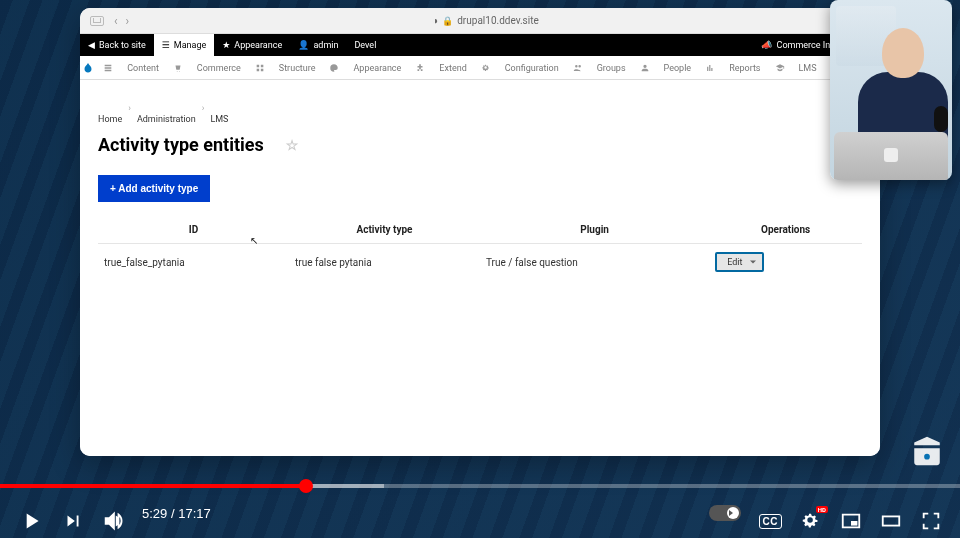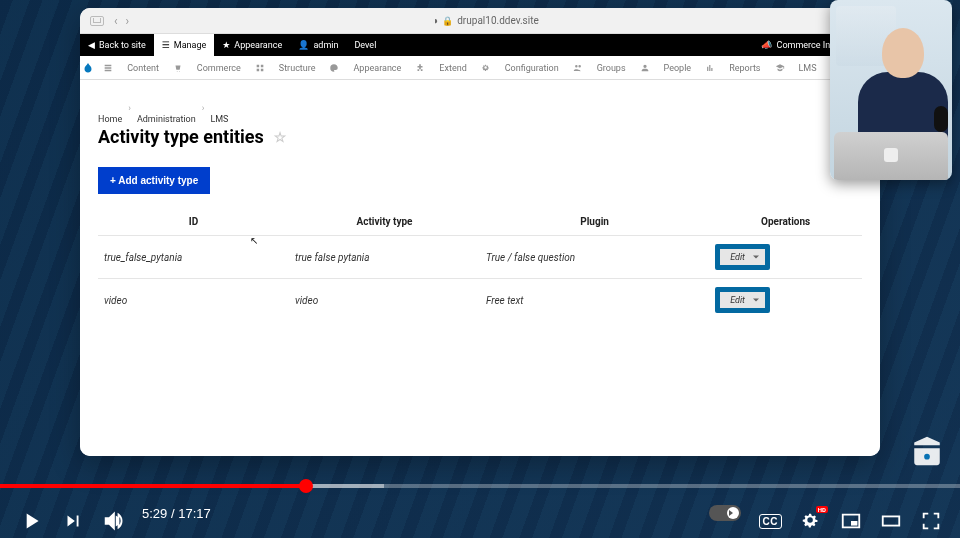--- a/index.html
+++ b/index.html
@@ -41,29 +41,29 @@
     align-items:center; font-size:9px; color:#555;}
   .toolbar2 .drupal-drop { width:24px; height:100%; display:flex; align-items:center; justify-content:center;}
   .drupal-drop svg { width:12px; height:14px; }
   .toolbar2 .titem { padding:0 7px; height:100%; display:flex; align-items:center; gap:14px; cursor:pointer; color:#777;}
   .toolbar2 .titem svg { width:10px; height:10px; fill:#999; }
   
   .content { padding: 12px 18px; background:#fff; height: calc(100% - 72px); overflow:auto;}
   .breadcrumb { font-size:9px; color:#555; display:flex; gap:6px; align-items:center;}
   .breadcrumb a { color:#333;margin-top:22px;}
   .breadcrumb .sep { color:#aaa;}
-  .page-title { font-size:18px; font-weight:700; margin-top:2px; display:flex; align-items:center; gap:10px;}
+  .page-title { font-size:18px; font-weight:700; margin-top:10px; display:flex; align-items:center; gap:22px;}
   .star-icon { color:#ccc; font-size:14px;}
   .add-btn { margin-top:20px; display:inline-block; background:#003ecc; color:#fff;
     font-size:10px; font-weight:700; padding:8px 12px; cursor:pointer; border:none;}
   
   table.list { width:100%; margin-top:14px; border-collapse:collapse; font-size:10px;}
   table.list th { text-align:center; font-weight:700; color:#222; padding:8px 6px;}
-  table.list td { padding:8px 6px; border-top:1px solid #e5e5e5; color:#333;font-style:italic;}
-  .op-btn { background:#e6e6e6; border:5px solid #0369a1; border-radius:2px;
+  table.list td { padding:8px 6px; border-top:1px solid #e5e5e5; color:#333;}
+  .op-btn { background:#e6e6e6; border:2px solid #0369a1; border-radius:2px;
     padding:3px 20px 3px 10px; font-size:9px; cursor:pointer; display:inline-flex; align-items:center; gap:18px; position:relative;}
   .op-btn::after { content:""; position:absolute; right:6px; top:50%;
     border:3px solid transparent; border-top-color:#666; transform:translateY(-25%);}
   .cursor { position:absolute; top:235px; left:250px; font-size:10px; z-index:3; color:#000;}
   
   .webcam { position:absolute; top:0; right:8px; width:122px; height:180px;
     border-radius:8px; overflow:hidden; z-index:5; background:linear-gradient(#dbe7ef,#c3d5e0);
     box-shadow:0 4px 14px rgba(0,0,0,0.4);}
   .webcam .window-glow { position:absolute; top:6px; left:6px; width:60px; height:60px;
     background:linear-gradient(#e6edf2,#cad9e4); opacity:.5; border-radius:4px;}
@@ -259,26 +259,20 @@
           <th style="width:20%">Operations</th>
         </tr>
       </thead>
       <tbody>
         <tr>
           <td>true_false_pytania</td>
           <td>true false pytania</td>
           <td>True / false question</td>
           <td><span class="op-btn">Edit</span></td>
         </tr>
-        <tr>
-          <td>video</td>
-          <td>video</td>
-          <td>Free text</td>
-          <td><span class="op-btn">Edit</span></td>
-        </tr>
       </tbody>
     </table>
   </div>
 </div>
 
 <div class="cursor">↖</div>
 
 <div class="webcam">
   <div class="window-glow"></div>
   <div class="person-body"></div>

